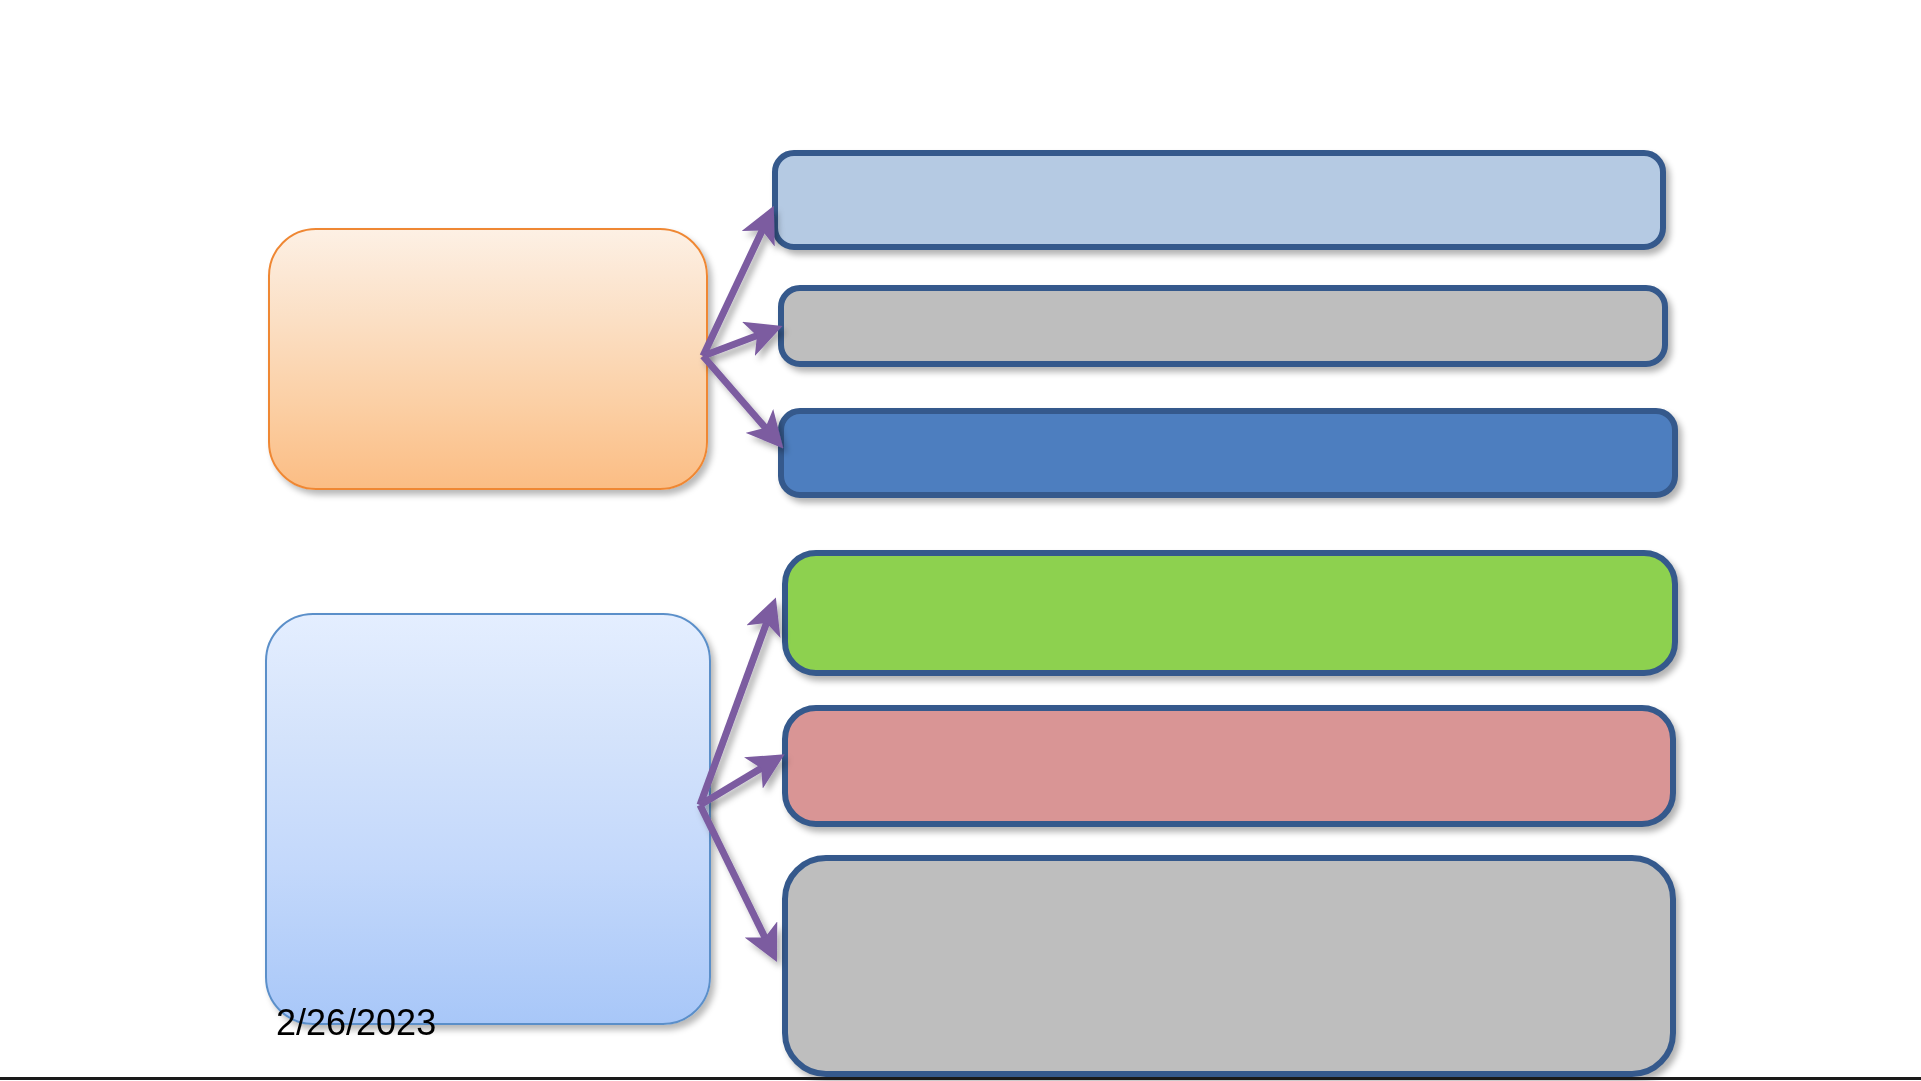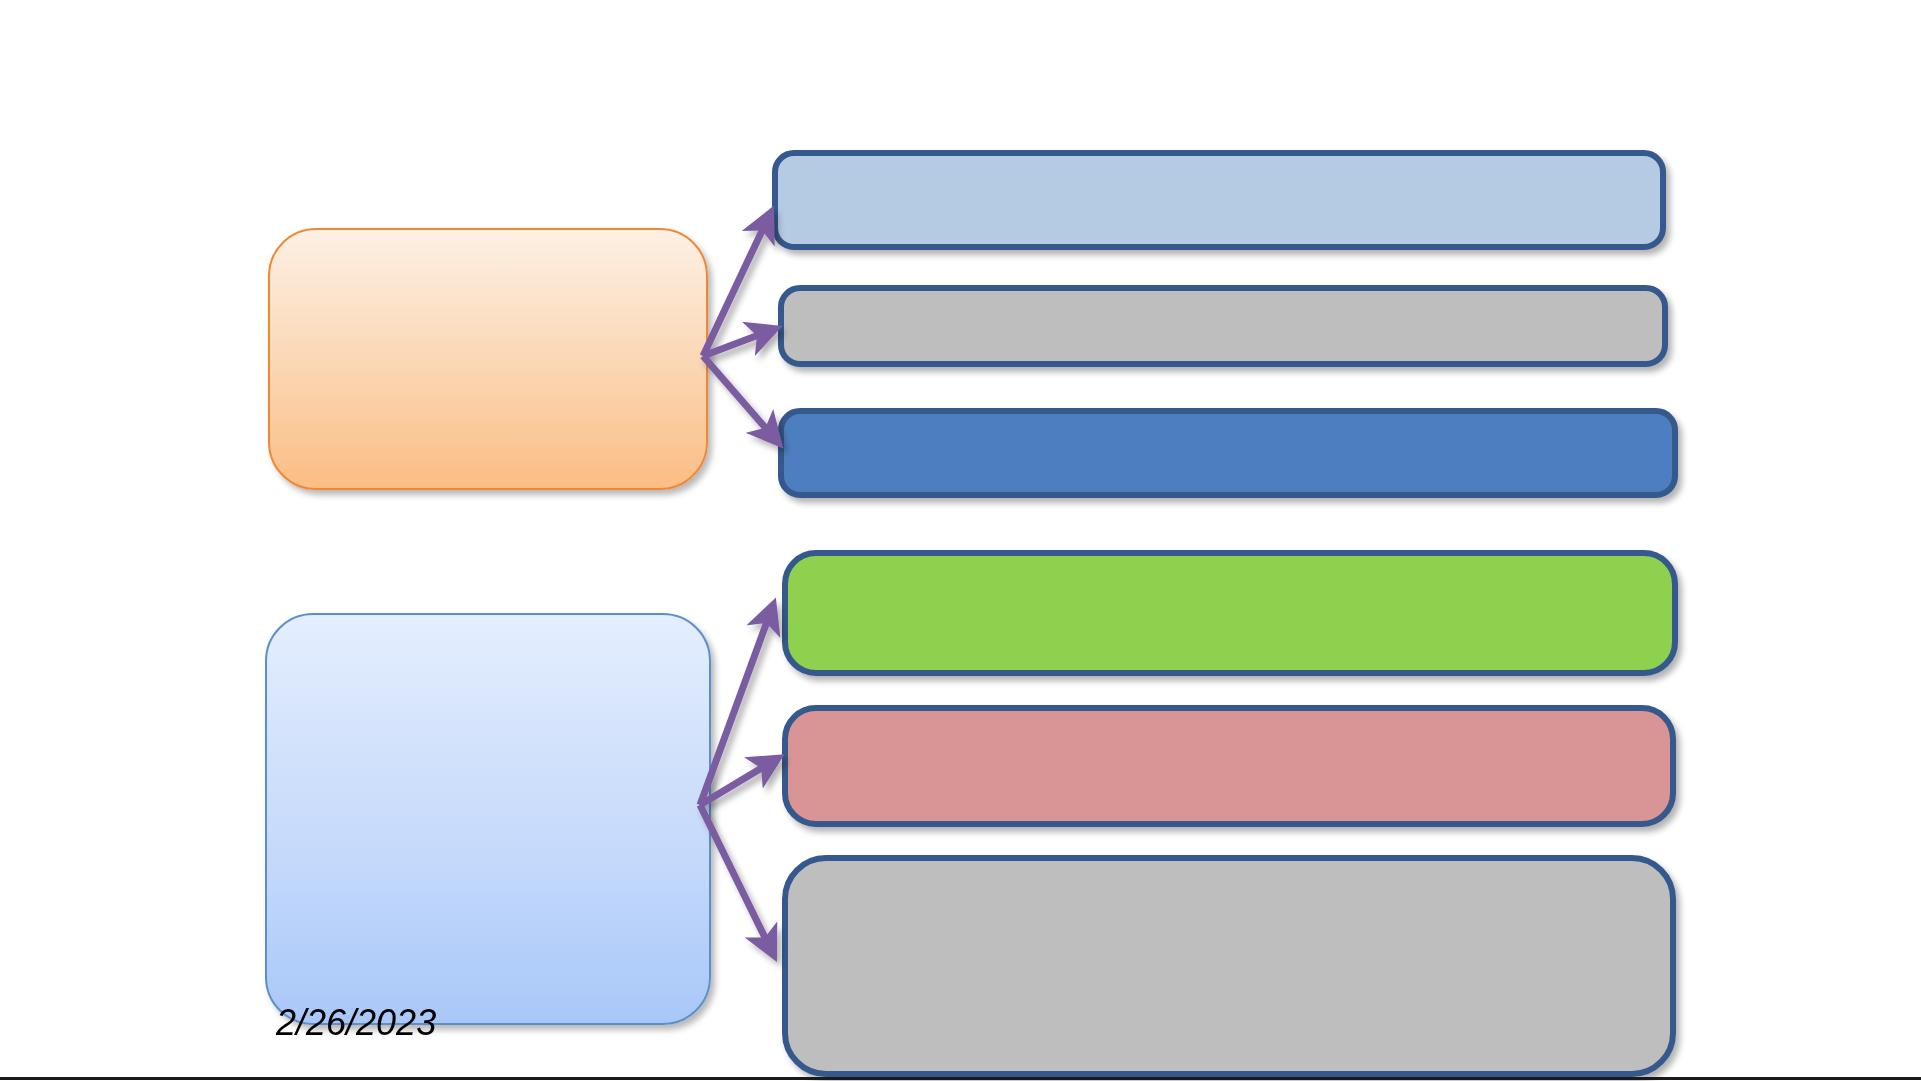--- a/index.html
+++ b/index.html
@@ -13,21 +13,20 @@
     font-family: "Liberation Sans", sans-serif;
     overflow: hidden;
   }
 
   #slide {
     position: relative;
     width: 1921px;
     height: 1081px;
     background: #ffffff;
     overflow: hidden;
-    font-style: italic;
   }
 
   
   .shape {
     position: absolute;
     box-sizing: border-box;
   }
 
   
   .src-box {

